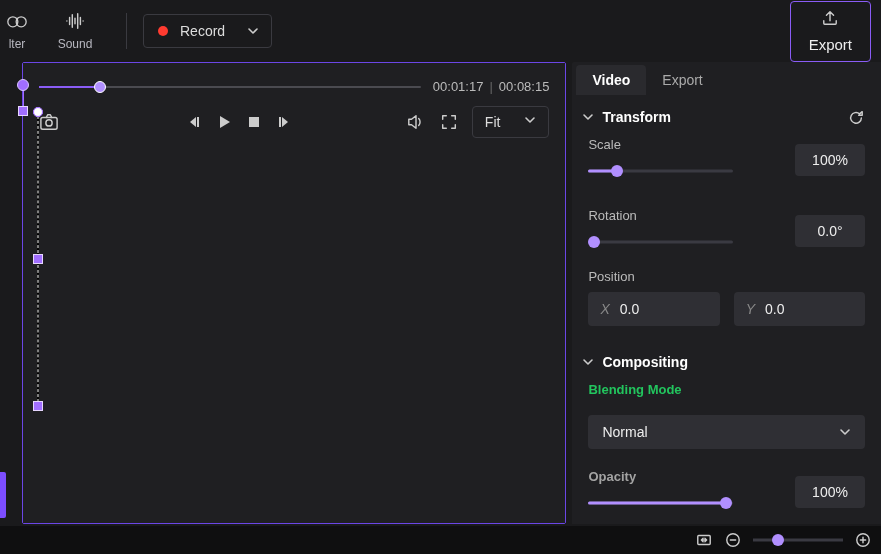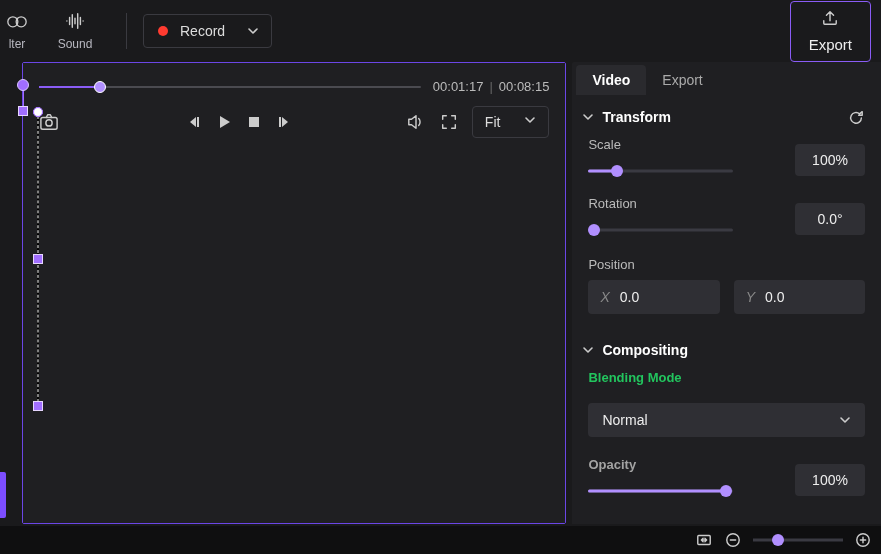--- a/index.html
+++ b/index.html
@@ -350,21 +350,21 @@
             <div class="prop-label">Scale</div>
             <div class="mini-slider">
               <div class="track"></div>
                 <div class="fill" style="width:20%"></div>
                 <div class="knob" style="left:20%"></div>
             </div>
           </div>
           <div class="value-box">100%</div>
         </div>
       </div>
-      <div class="prop-row" style="margin-top:6px">
+      <div class="prop-row" style="margin-top:18px">
         <div class="prop-line" style="justify-content:space-between">
           <div style="flex:1">
             <div class="prop-label">Rotation</div>
             <div class="mini-slider">
               <div class="track"></div>
                 <div class="fill" style="width:0%"></div>
                 <div class="knob" style="left:4%"></div>
             </div>
           </div>
           <div class="value-box">0.0°</div>

